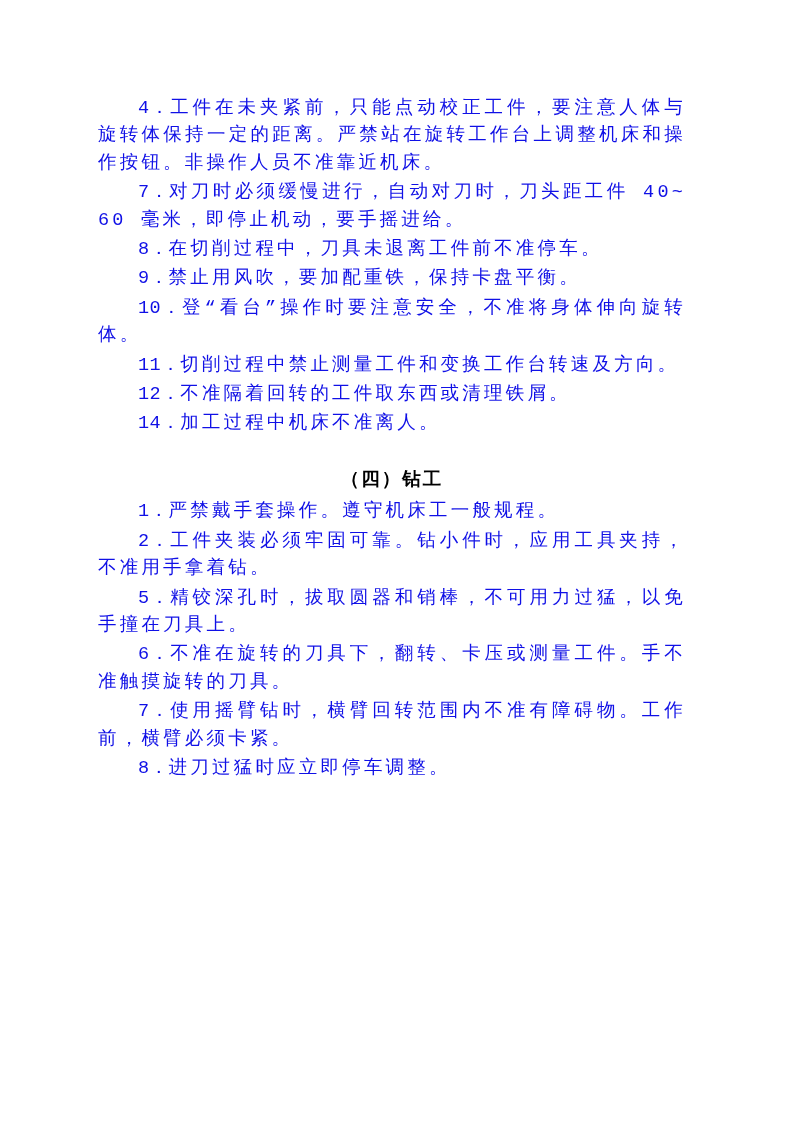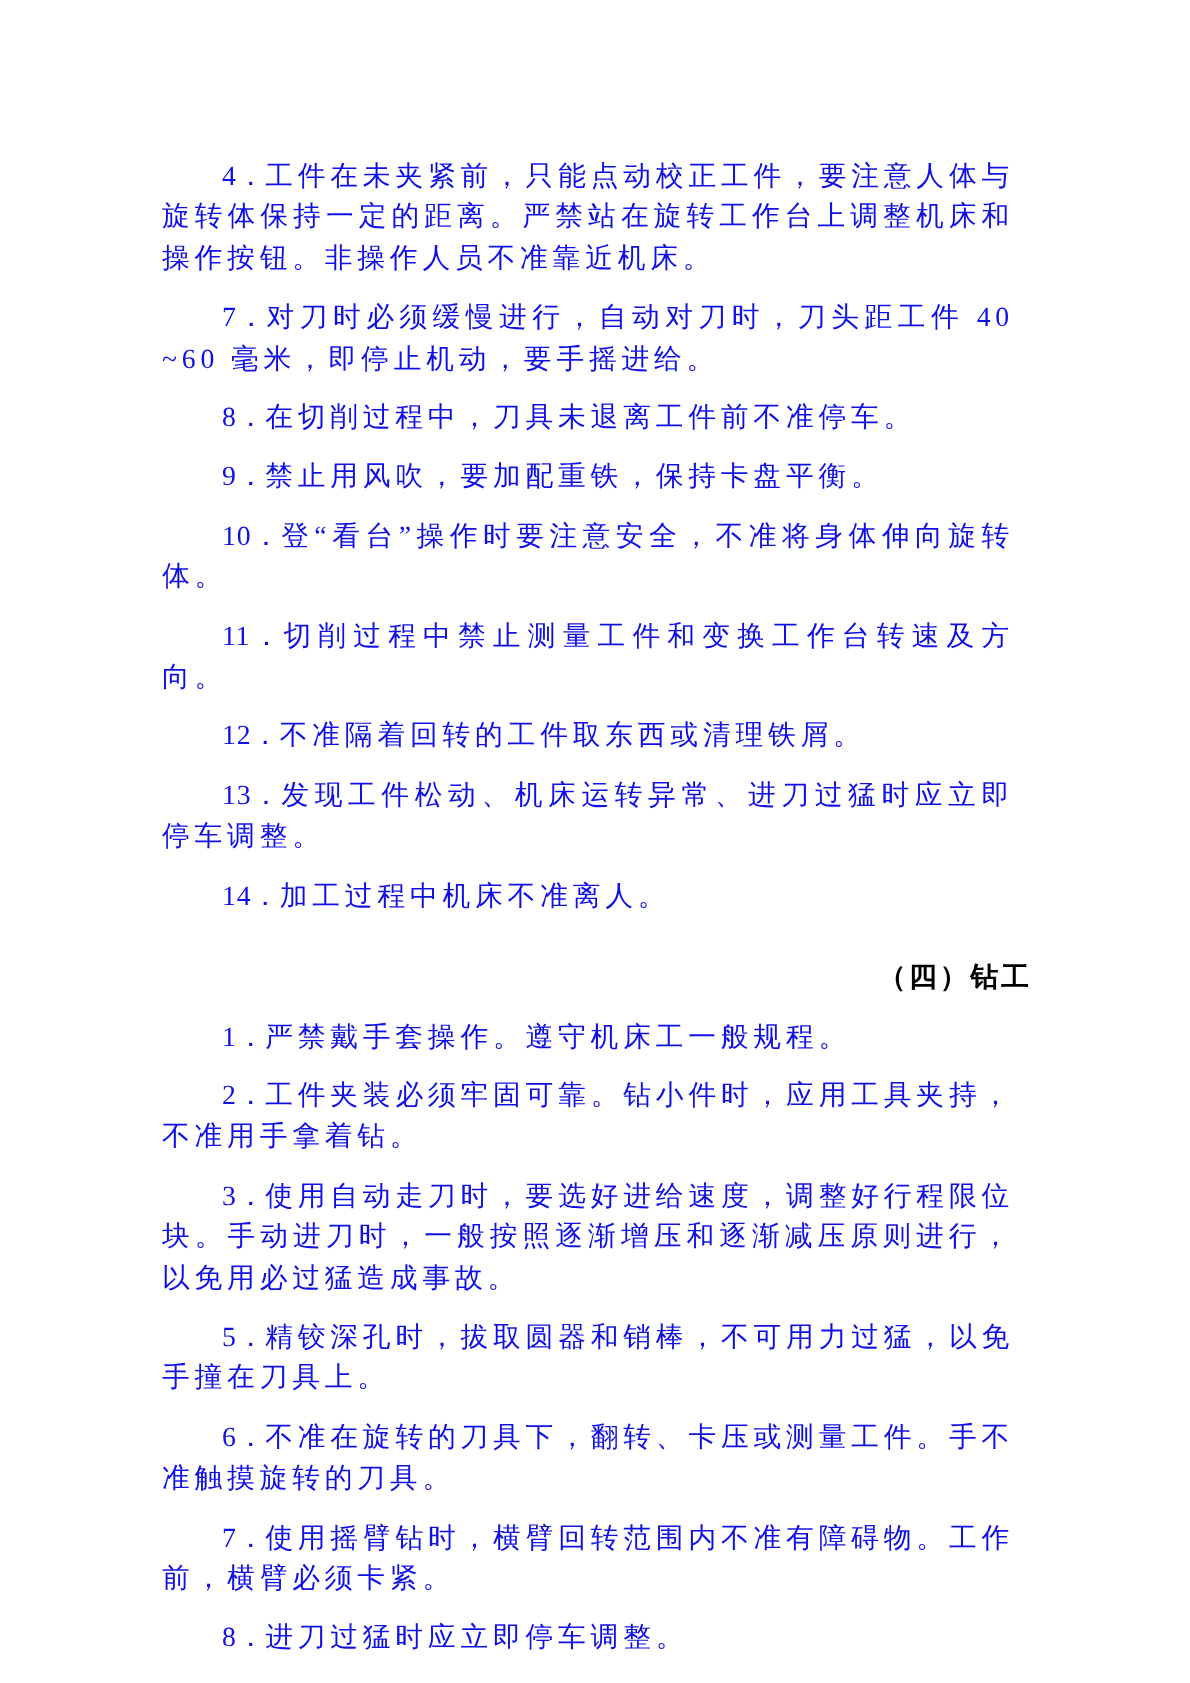--- a/index.html
+++ b/index.html
@@ -13,66 +13,64 @@
       position: relative;
       overflow: hidden;
     }
     .page {
       position: absolute;
       left: 96px;
       top: 93px;
       width: 592px;
     }
     .para {
-      font-family: Liberation Serif, serif;
+      font-family: Liberation Mono, monospace;
       font-size: 18.5px;
       line-height: 27.4px;
       letter-spacing: 3.2px;
       color: #1010e6;
       text-indent: 40px;
       text-align: justify;
       text-align-last: left;
-      margin: 12px;
+      margin: 2px;
       word-break: break-all;
     }
     .para .num {
       letter-spacing: 0.5px;
     }
     .heading {
-      font-family: Liberation Serif, serif;
+      font-family: Liberation Sans, sans-serif;
       font-size: 18.5px;
       line-height: 27.4px;
       letter-spacing: 2px;
       color: #000000;
-      text-align: right;
+      text-align: center;
       margin: 27px 0 6px 0;
     }
   </style>
 </head>
 <body>
 
 <div class="page">
 
   <div>
     <p class="para"><span class="num">4．</span><span>工件在未夹紧前，只能点动校正工件，要注意人体与旋转体保持一定的距离。严禁站在旋转工作台上调整机床和操作按钮。非操作人员不准靠近机床。</span></p>
     <p class="para"><span class="num">7．</span><span>对刀时必须缓慢进行，自动对刀时，刀头距工件 40~60 毫米，即停止机动，要手摇进给。</span></p>
     <p class="para"><span class="num">8．</span><span>在切削过程中，刀具未退离工件前不准停车。</span></p>
     <p class="para"><span class="num">9．</span><span>禁止用风吹，要加配重铁，保持卡盘平衡。</span></p>
     <p class="para"><span class="num">10．</span><span>登“看台”操作时要注意安全，不准将身体伸向旋转体。</span></p>
     <p class="para"><span class="num">11．</span><span>切削过程中禁止测量工件和变换工作台转速及方向。</span></p>
     <p class="para"><span class="num">12．</span><span>不准隔着回转的工件取东西或清理铁屑。</span></p>
-    <p class="para"><span class="num">13．</span><span>发现工件松动、机床运转异常、进刀过猛时应立即停车调整。</span></p>
     <p class="para"><span class="num">14．</span><span>加工过程中机床不准离人。</span></p>
   </div>
 
   <h2 class="heading">（四）钻工</h2>
 
   <div>
     <p class="para"><span class="num">1．</span><span>严禁戴手套操作。遵守机床工一般规程。</span></p>
     <p class="para"><span class="num">2．</span><span>工件夹装必须牢固可靠。钻小件时，应用工具夹持，不准用手拿着钻。</span></p>
-    <p class="para"><span class="num">3．</span><span>使用自动走刀时，要选好进给速度，调整好行程限位块。手动进刀时，一般按照逐渐增压和逐渐减压原则进行，以免用必过猛造成事故。</span></p>
     <p class="para"><span class="num">5．</span><span>精铰深孔时，拔取圆器和销棒，不可用力过猛，以免手撞在刀具上。</span></p>
     <p class="para"><span class="num">6．</span><span>不准在旋转的刀具下，翻转、卡压或测量工件。手不准触摸旋转的刀具。</span></p>
     <p class="para"><span class="num">7．</span><span>使用摇臂钻时，横臂回转范围内不准有障碍物。工作前，横臂必须卡紧。</span></p>
     <p class="para"><span class="num">8．</span><span>进刀过猛时应立即停车调整。</span></p>
   </div>
 
 </div>
 
 </body></html>

